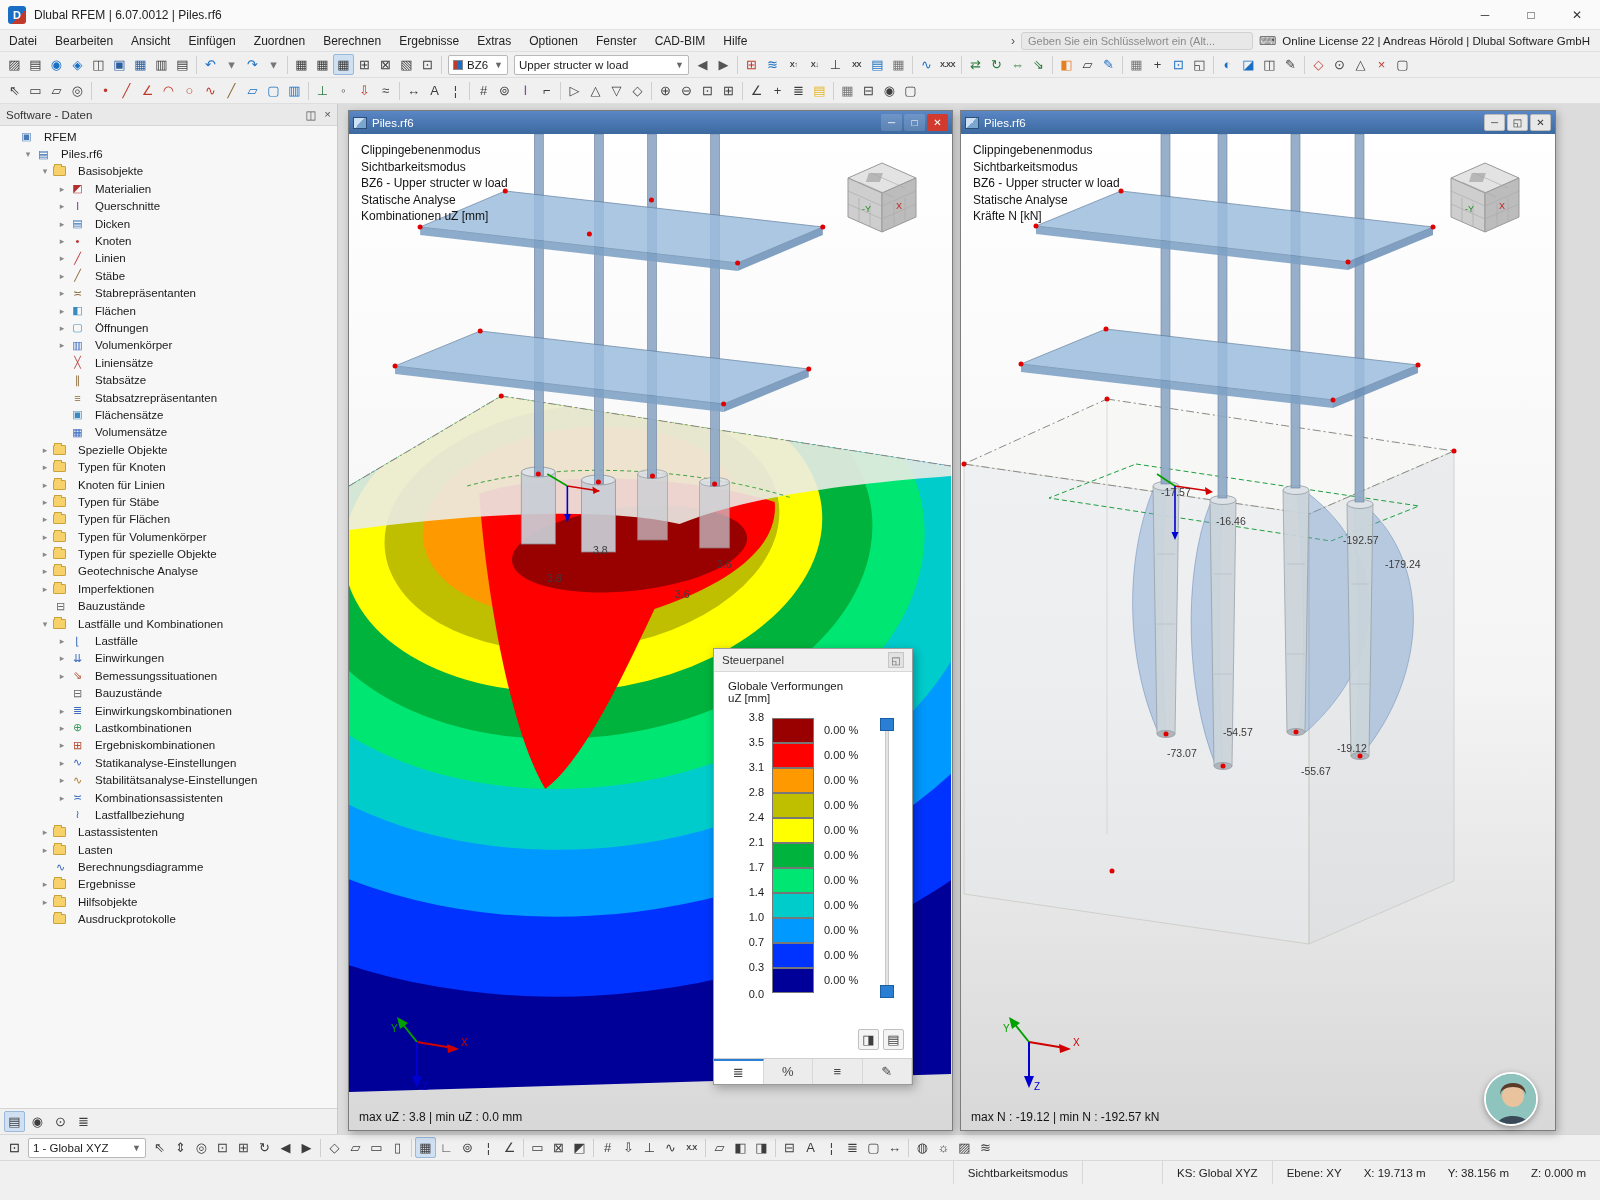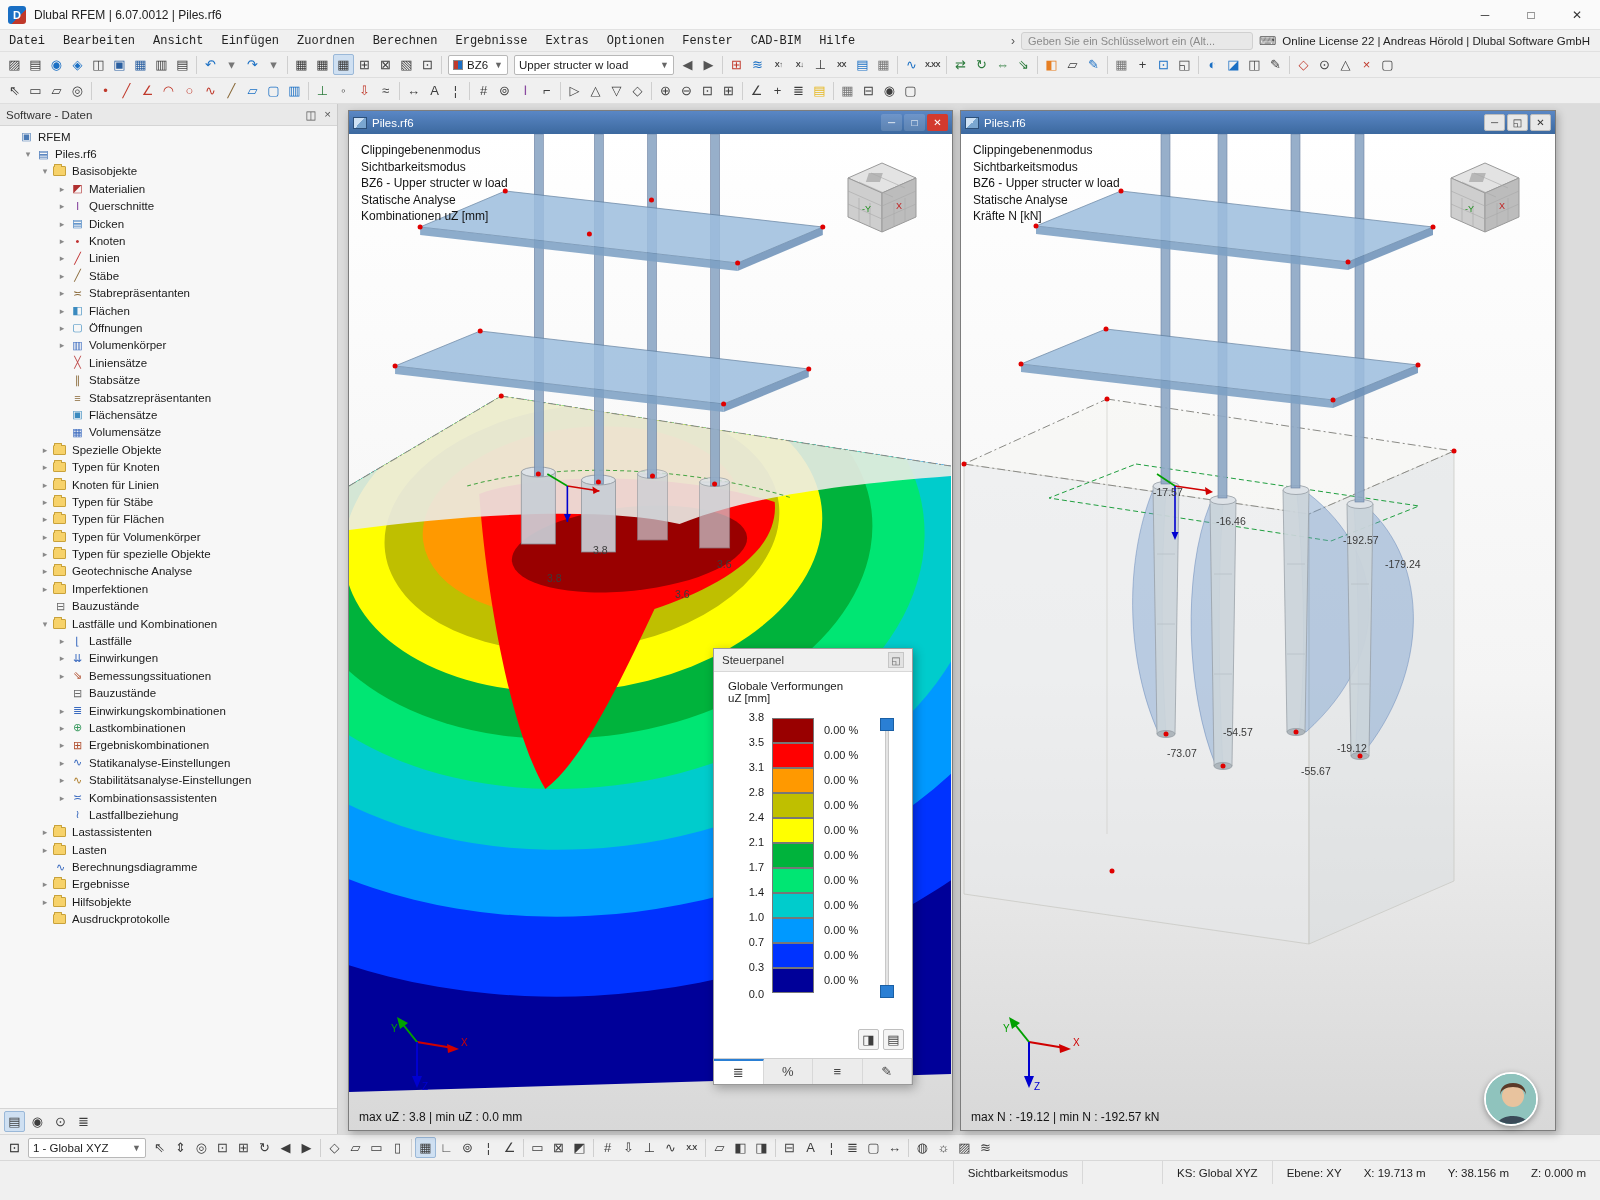--- a/index.html
+++ b/index.html
@@ -42,21 +42,21 @@
   
   #navigator { width:338px; background:#f7f7f7; border-right:1px solid #c9c9c9; display:flex; flex-direction:column; }
   #nav-header { height:22px; background:#e9e9e9; border-bottom:1px solid #d5d5d5; display:flex; align-items:center; padding:0 6px; font-size:11.5px; color:#333; }
   #nav-header .hdr-btns { margin-left:auto; display:flex; gap:8px; color:#555; }
   #nav-tree { flex:1; overflow:hidden; padding-top:2px; background:#f7f7f7; }
   .tree-row { display:flex; align-items:center; height:17.4px; font-size:11.5px; white-space:nowrap; }
   .chev { width:14px; color:#8a8a8a; font-size:9px; text-align:center; flex:0 0 auto; }
   .ticon { width:17px; text-align:center; font-size:11px; flex:0 0 auto; }
   .ticon.folder { width:13px; height:10px; margin:0 3px 0 1px; background:#f7d26a; border:1px solid #c9a23a; border-radius:1px; position:relative; }
   .ticon.folder:before { content:""; position:absolute; top:-3px; left:0; width:6px; height:2px; background:#f7d26a; border:1px solid #c9a23a; border-bottom:none; border-radius:1px 1px 0 0; }
-  .tlabel { margin-left:3px; color:#1a1a1a; }
+  .tlabel { margin-left:9px; color:#1a1a1a; }
   #nav-tabs { height:26px; border-top:1px solid #d5d5d5; display:flex; align-items:center; padding:0 4px; gap:2px; background:#f0f0f0; }
 
   
   #mdi { position:relative; flex:1; background:#dcdcdc; }
   .mdiwin { position:absolute; background:#fff; border:1px solid #7d7d7d; box-shadow:2px 3px 8px rgba(0,0,0,.25); display:flex; flex-direction:column; }
   .mdi-titlebar { height:23px; background:linear-gradient(180deg,#5a87c5,#3c699f); display:flex; align-items:center; padding:0 4px; color:#fff; font-size:11.5px; }
   .mdi-title-ic { width:14px; height:12px; margin-right:5px; background:linear-gradient(135deg,#cfe2f5 50%,#7aa6d0 50%); border:1px solid #2c4f79; }
   .mdi-btns { margin-left:auto; display:flex; gap:2px; }
   .mbtn { width:21px; height:17px; display:flex; align-items:center; justify-content:center; font-size:10px; border-radius:2px; background:rgba(255,255,255,.15); color:#fff; }
   .mbtn.red { background:#d33a2e; }
@@ -114,21 +114,21 @@
     <div id="app-icon">D</div>
     <div id="app-title">Dlubal RFEM | 6.07.0012 | Piles.rf6</div>
     <div id="win-controls">
       <div class="wc">─</div>
       <div class="wc">□</div>
       <div class="wc close">✕</div>
     </div>
   </div>
 
   <div id="menubar">
-    <div id="menu-items" style="display:flex;font-family:Liberation Mono, monospace;">
+    <div id="menu-items" style="display:flex;">
         <span class="menu-item">Datei</span>
         <span class="menu-item">Bearbeiten</span>
         <span class="menu-item">Ansicht</span>
         <span class="menu-item">Einfügen</span>
         <span class="menu-item">Zuordnen</span>
         <span class="menu-item">Berechnen</span>
         <span class="menu-item">Ergebnisse</span>
         <span class="menu-item">Extras</span>
         <span class="menu-item">Optionen</span>
         <span class="menu-item">Fenster</span>
@@ -169,21 +169,21 @@
         <span class="tbtn" style="color: rgb(61, 61, 61);">⊠</span>
         <span class="tbtn" style="color: rgb(61, 61, 61);">▧</span>
         <span class="tbtn" style="color: rgb(61, 61, 61);">⊡</span>
         <span class="tsep"></span>
       </span>
     <span class="combo">
       <span class="lc-chip-ic"></span>
       <span>BZ6</span>
       <span class="arrow">▼</span>
     </span>
-    <span class="combo" style="width:160px;justify-content:flex-end;">
+    <span class="combo" style="width:175px;justify-content:flex-end;">
       <span style="overflow:hidden;white-space:nowrap;flex:1;">Upper structer w load</span>
       <span class="arrow">▼</span>
     </span>
     <span id="t1m" style="display:inline-flex;align-items:center;">
         <span class="tbtn" style="color: rgb(85, 85, 85);">◀</span>
         <span class="tbtn" style="color: rgb(85, 85, 85);">▶</span>
         <span class="tsep"></span>
       </span>
     <span id="t1b" style="display:inline-flex;align-items:center;">
         <span class="tbtn" style="color: rgb(192, 57, 43);">⊞</span>
@@ -762,21 +762,21 @@
           </svg>
 
           <div class="overlay-lines" id="win2-overlay">
               <div class="ovl">Clippingebenenmodus</div>
               <div class="ovl">Sichtbarkeitsmodus</div>
               <div class="ovl">BZ6 - Upper structer w load</div>
               <div class="ovl">Statische Analyse</div>
               <div class="ovl">Kräfte N [kN]</div>
             </div>
           <div class="annots" id="win2-annots">
-              <div class="annot" style="left: 192px; top: 352px;">-17.57</div>
+              <div class="annot" style="left: 200px; top: 352px;">-17.57</div>
               <div class="annot" style="left: 255px; top: 381px;">-16.46</div>
               <div class="annot" style="left: 382px; top: 400px;">-192.57</div>
               <div class="annot" style="left: 424px; top: 424px;">-179.24</div>
               <div class="annot" style="left: 262px; top: 592px;">-54.57</div>
               <div class="annot" style="left: 206px; top: 613px;">-73.07</div>
               <div class="annot" style="left: 376px; top: 608px;">-19.12</div>
               <div class="annot" style="left: 340px; top: 631px;">-55.67</div>
             </div>
 
           <div class="navcube">

